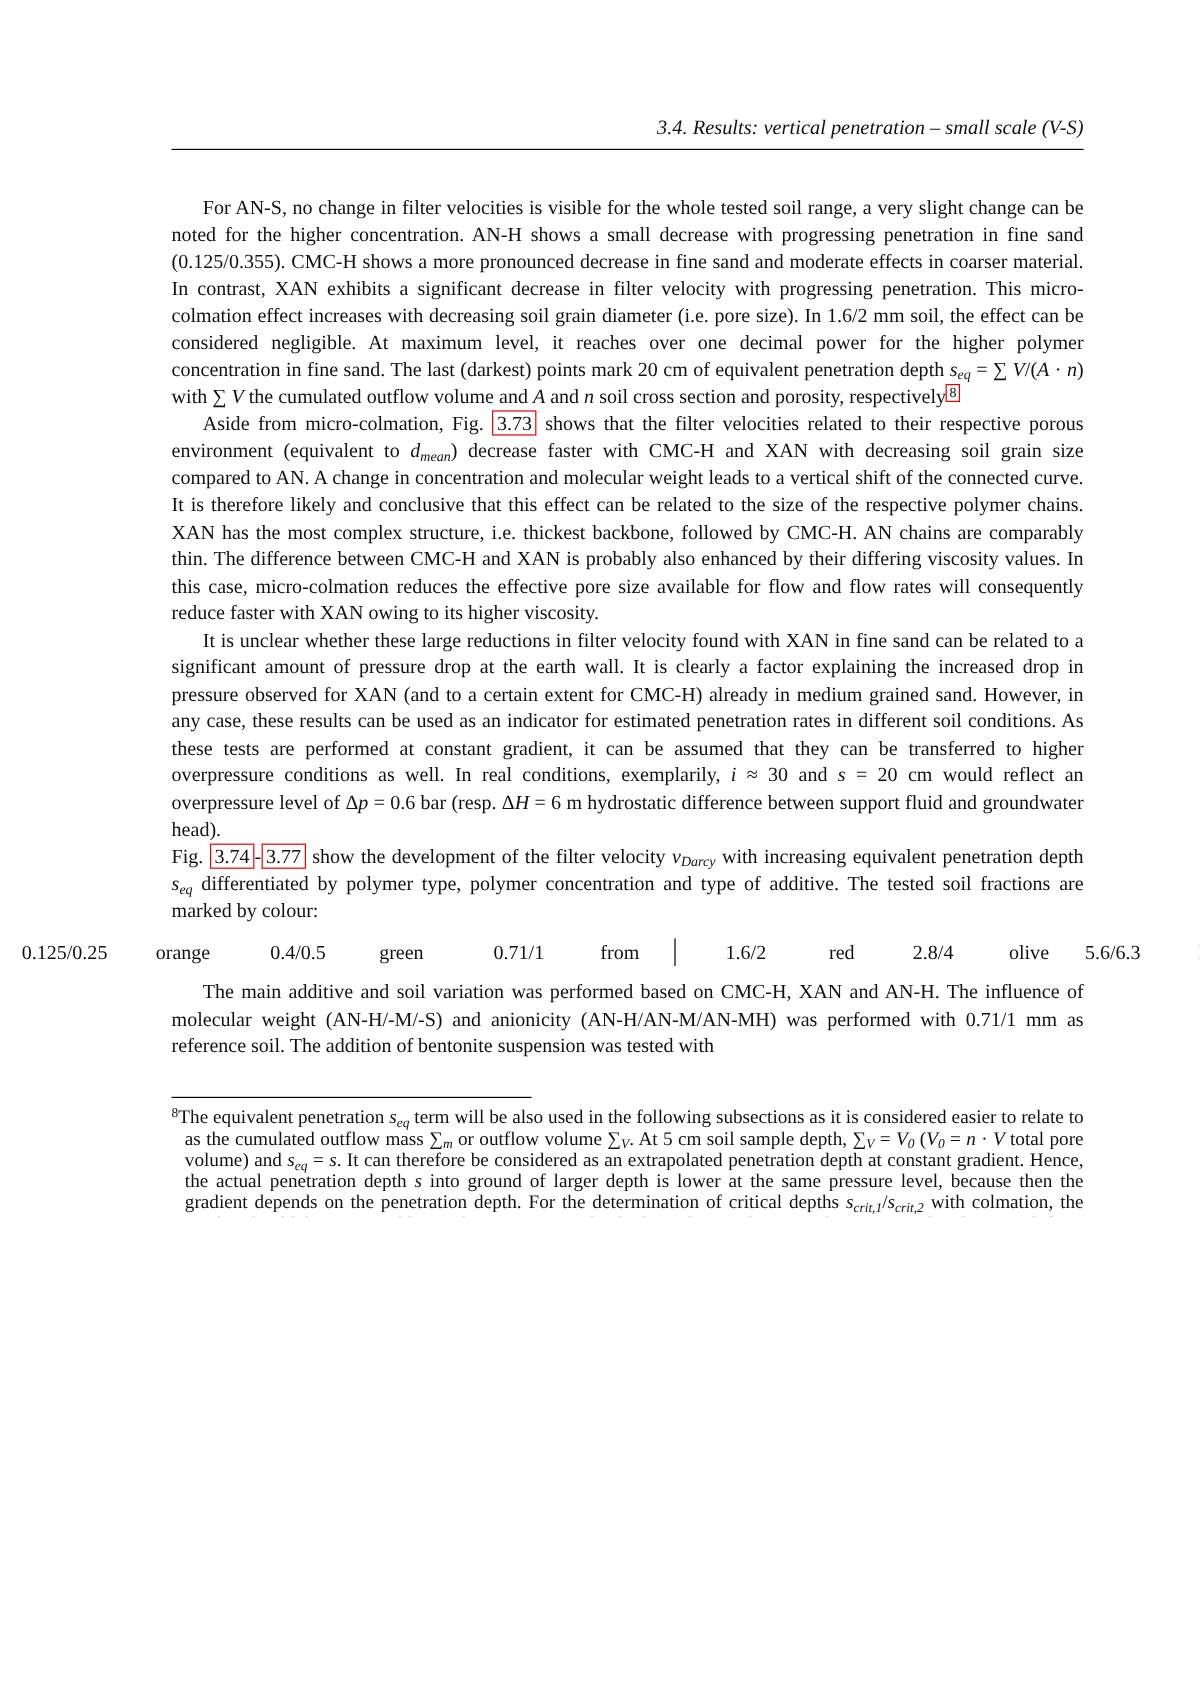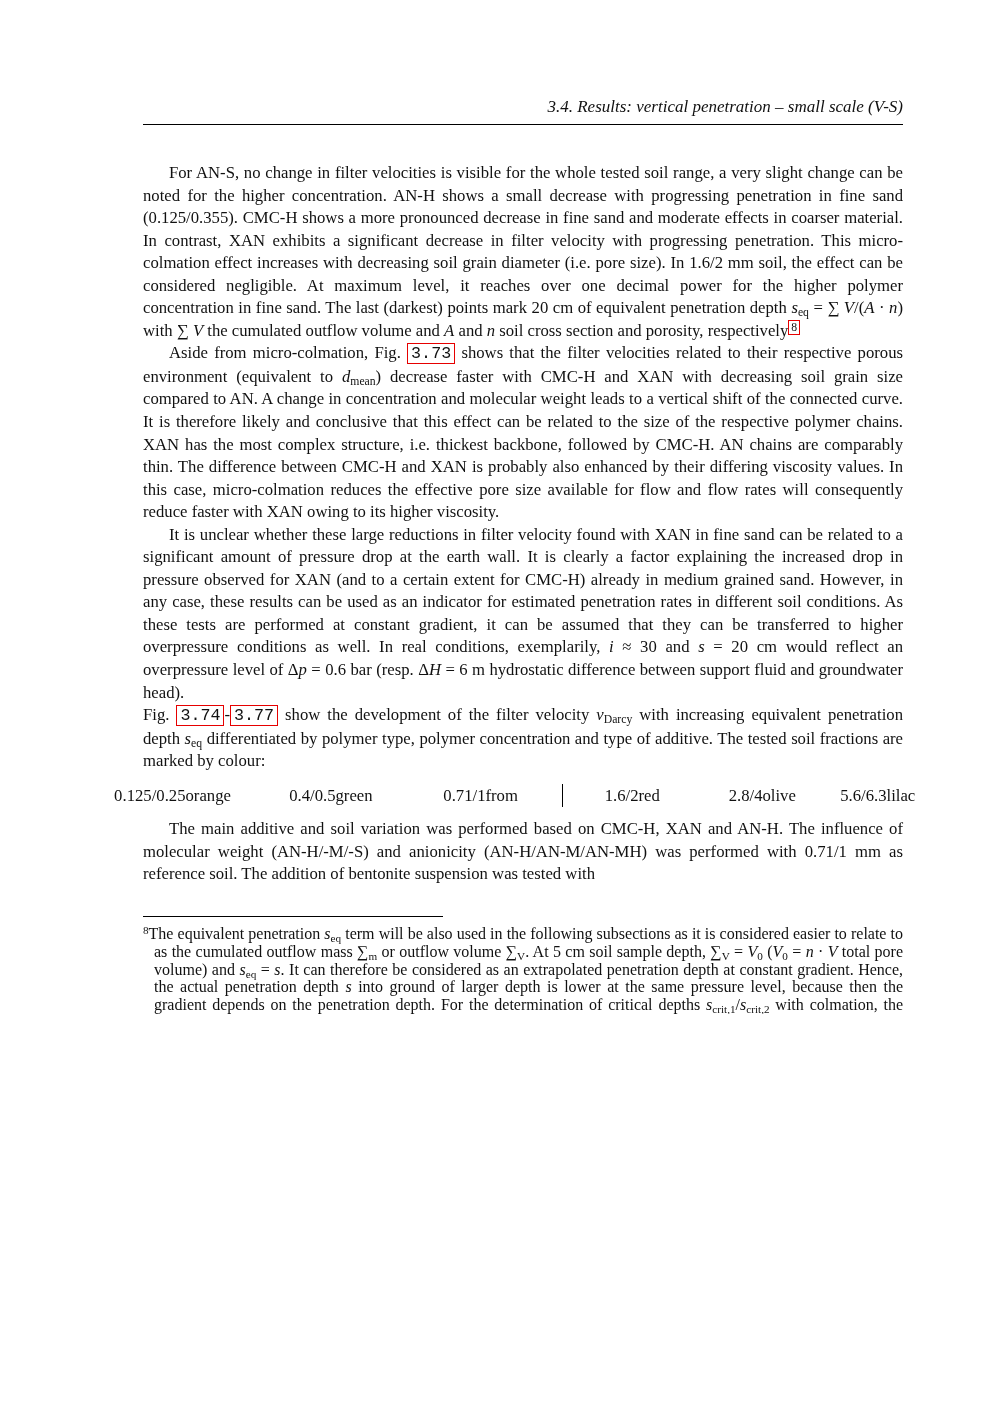--- a/index.html
+++ b/index.html
@@ -11,36 +11,36 @@
   .content { margin-left:143px; width:760px; }
 
   .running-header { text-align:right; font-style:italic; font-size:17px; padding-bottom:7px; }
   .header-rule { border-top:1.3px solid #000; margin-bottom:37px; }
 
   .body-par { margin:0; font-size:16.7px; line-height:22.55px; text-align:justify; }
   .indent { text-indent:26px; }
 
   .seg-t  {}
   .seg-i  { font-style:italic; }
-  .seg-sub { font-size:0.7em; vertical-align:-0.25em; line-height:0; }
+  .seg-sub { font-style:italic; font-size:0.7em; vertical-align:-0.25em; line-height:0; }
   .seg-sup { font-size:0.7em; vertical-align:0.45em; line-height:0; }
-  .seg-box { border:1.4px solid var(--link-box,#e60000); padding:0 3px;font-family:Liberation Mono, monospace; }
+  .seg-box { border:1.4px solid var(--link-box,#e60000); padding:0 3px; }
   .seg-boxsup { border:1.4px solid var(--link-box,#e60000); font-size:0.7em; vertical-align:0.45em; line-height:0; padding:0 2px; }
 
   .section-heading {
     margin:32px 0 16px 0; font-family:"Liberation Sans","DejaVu Sans",sans-serif;
     font-size:18.5px; font-weight:700; letter-spacing:0.1px;
   }
   .heading-number { margin-right:13px; }
 
   .fraction-table { display:flex; justify-content:center; margin:11px 0 11px 0; font-size:16.7px; }
   .ft-col { display:flex; flex-direction:row; }
   .ft-row { display:flex; line-height:23.5px; }
   .ft-num { min-width:88px; text-align:right; }
-  .ft-colour { min-width:62px; text-align:left; margin-left:0; }
+  .ft-colour { min-width:62px; text-align:center; margin-left:32px; }
   .ft-col-right .ft-num { min-width:62px; }
   .ft-divider { border-left:1.3px solid #000; margin:0 14px; }
 
   .footnote-rule { margin-top:30px; width:300px; border-top:1.2px solid #000; }
   .footnote {
     margin:8px 0 0 0; font-size:16px; line-height:17.8px; text-align:justify;
     padding-left:11px; text-indent:-11px;
   }
 
   .page-number { margin-top:64px; text-align:right; font-size:17px; }

